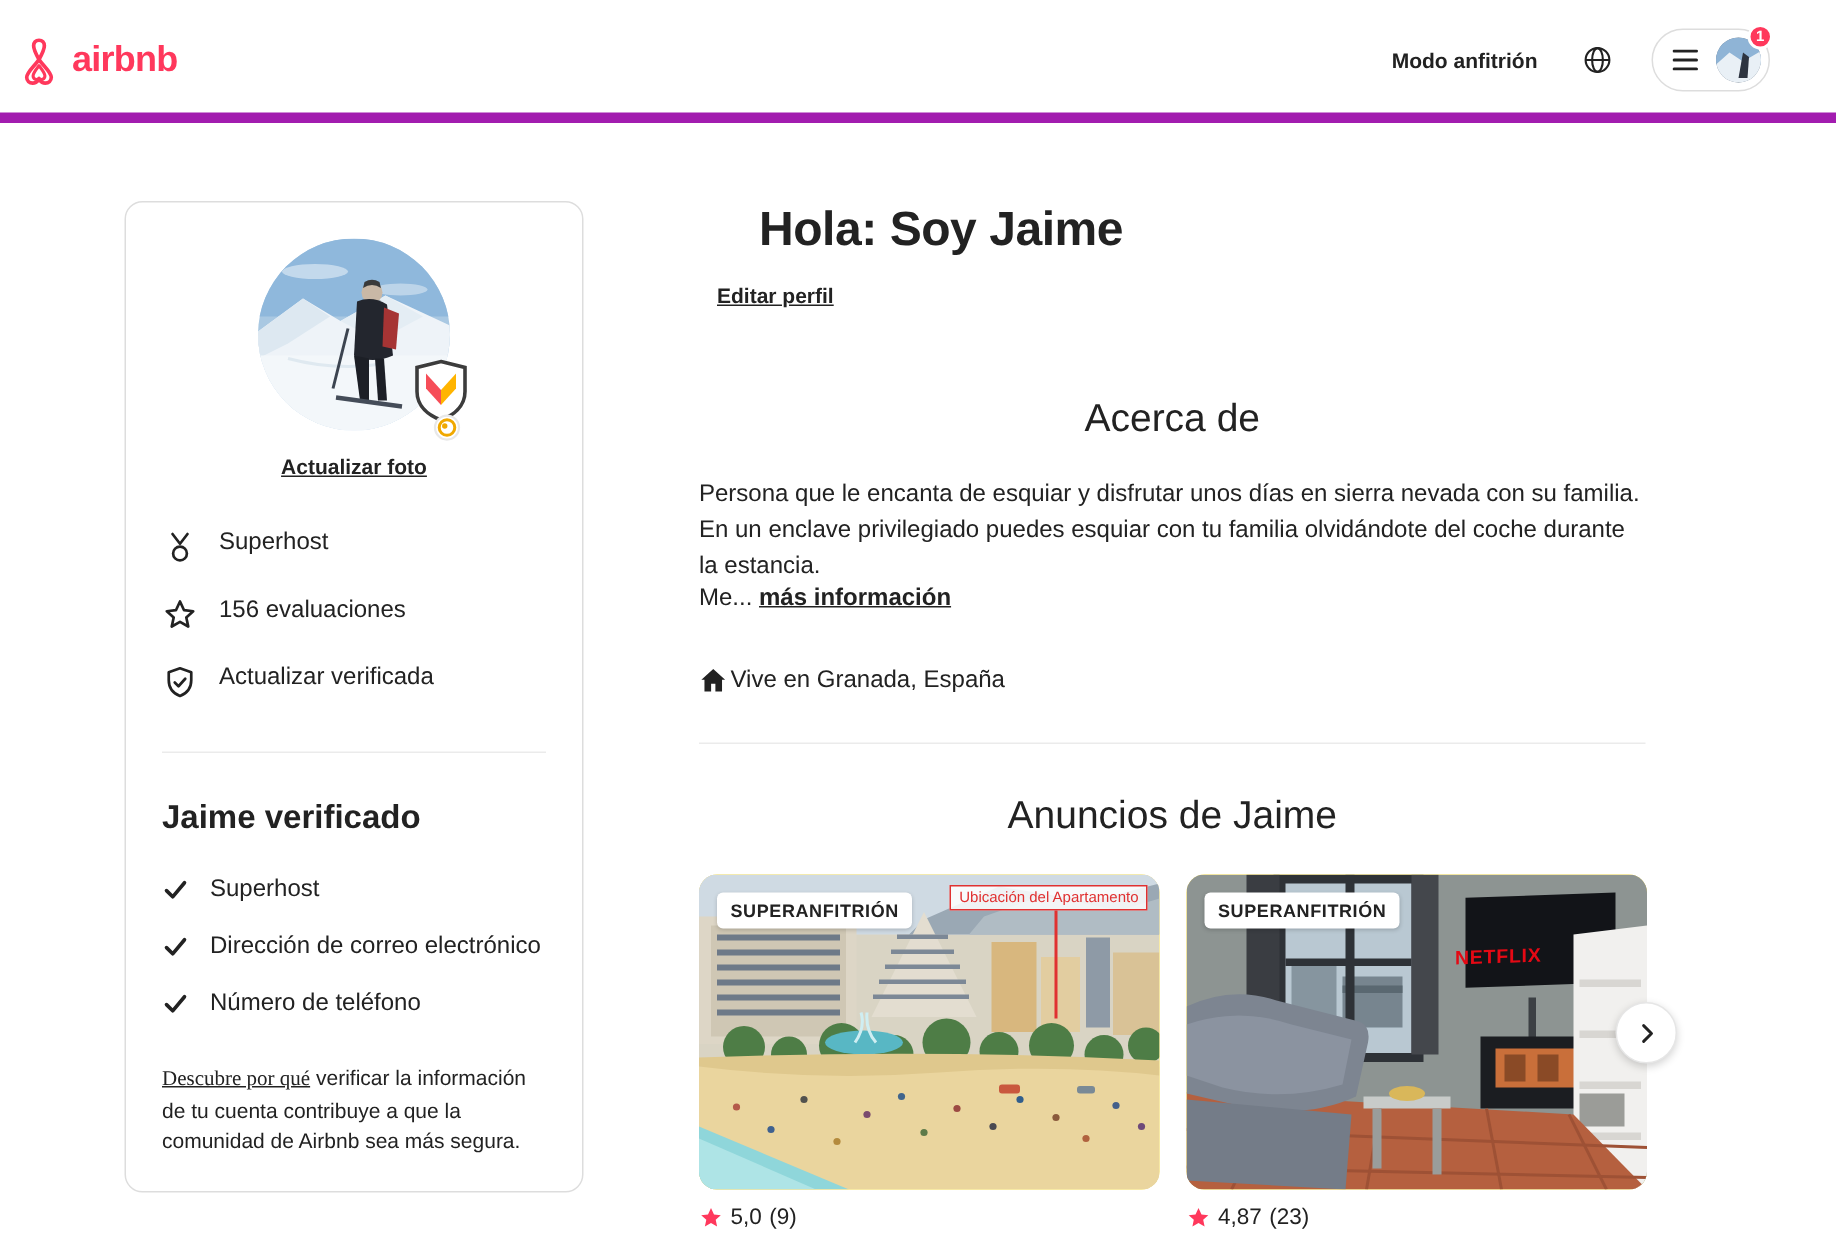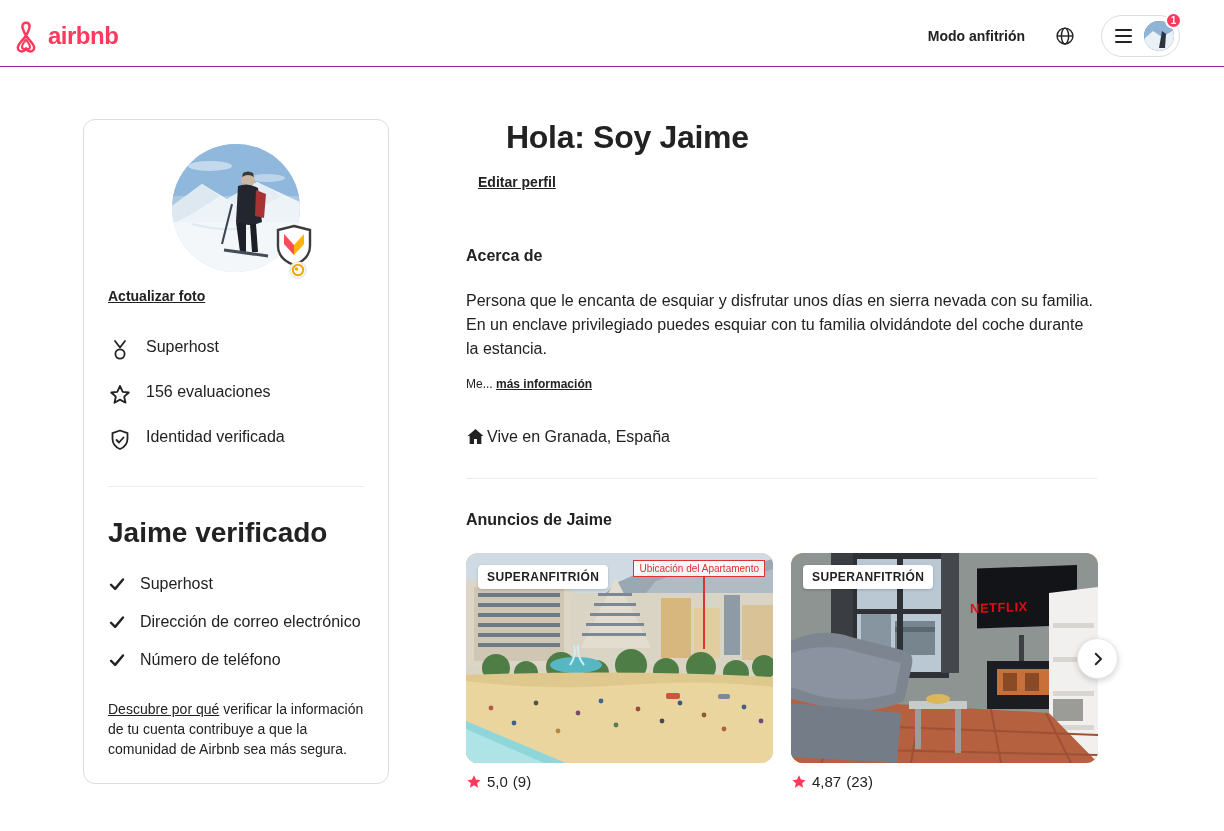--- a/index.html
+++ b/index.html
@@ -1,21 +1,21 @@
 <!DOCTYPE html>
 <html><head>
 <meta charset="utf-8">
 <style>
   * { margin:0; padding:0; box-sizing:border-box; }
   body { font-family:"Liberation Sans","DejaVu Sans",sans-serif; color:#222222; background:#ffffff; }
   .page { width:1224px; height:831px; overflow:hidden; position:relative; background:#fff; }
 
   
-  .header { height:67px; display:flex; align-items:center; justify-content:space-between;
-            padding:5px 44px 0 10px; border-bottom:1px solid #a21caf; background:#fff; }
+  .header { height:82px; display:flex; align-items:center; justify-content:space-between;
+            padding:5px 44px 0 10px; border-bottom:7px solid #a21caf; background:#fff; }
   .logo { display:flex; align-items:center; gap:6px; cursor:pointer; }
   .logo-text { color:#FF385C; font-size:24px; font-weight:bold; letter-spacing:-0.5px; }
   .header-right { display:flex; align-items:center; gap:22px; }
   .host-mode { font-size:14px; font-weight:600; color:#222; cursor:pointer; padding:8px 4px; }
   .globe-btn { width:28px; height:28px; display:flex; align-items:center; justify-content:center; cursor:pointer; }
   .menu-pill { display:flex; align-items:center; gap:12px; border:1px solid #dddddd; border-radius:21px;
                padding:5px 5px 5px 13px; background:#fff; cursor:pointer; position:relative; }
   .mini-avatar { width:30px; height:30px; border-radius:50%; overflow:hidden; background:#6b7b8d; }
   .notif-badge { position:absolute; top:-4px; right:-3px; background:#FF385C; color:#fff; font-size:10px;
                  font-weight:bold; width:17px; height:17px; border-radius:50%; display:flex;
@@ -24,41 +24,41 @@
   
   .content { display:flex; padding:52px 0 0 83px; }
   .main-col { width:631px; margin-left:77px; }
 
   
   .profile-card { width:306px; border:1px solid #dddddd; border-radius:12px; padding:24px; background:#fff;
                   align-self:flex-start; }
   .photo-wrap { position:relative; width:128px; margin:0 auto; }
   .profile-photo { width:128px; height:128px; border-radius:50%; overflow:hidden; display:block; }
   .badge-overlay { position:absolute; right:-14px; bottom:-8px; }
-  .update-photo { display:block; text-align:left; margin-top:16px; font-size:14px; font-weight:600;
+  .update-photo { display:block; text-align:center; margin-top:16px; font-size:14px; font-weight:600;
                   color:#222; text-decoration:underline; cursor:pointer; }
   .stats { margin-top:34px; }
   .stat-row { display:flex; align-items:flex-start; gap:14px; margin-bottom:21px; font-size:16px; }
   .stat-row:last-child { margin-bottom:0; }
   .card-divider { border:none; border-top:1px solid #ebebeb; margin:34px 0 30px 0; }
-  .verified-title { font-size:28px; font-weight:700; color:#222; }
+  .verified-title { font-size:22px; font-weight:700; color:#222; }
   .verify-list { margin-top:26px; }
   .verify-row { display:flex; align-items:center; gap:14px; margin-bottom:20px; font-size:16px; }
   .note { margin-top:30px; font-size:14px; line-height:20px; color:#222; }
-  .note a { color:#222; font-weight:400; text-decoration:underline; cursor:pointer; }
+  .note a { color:#222; font-weight:400; text-decoration:underline; cursor:pointer;font-family:Liberation Serif, serif; }
 
   
   .page-title { font-size:32px; font-weight:700; letter-spacing:-0.3px;margin-left:40px; }
   .member-since { font-size:14px; color:#717171; margin-top:8px; }
   .edit-profile { display:inline-block; margin-top:18px; font-size:14px; font-weight:600; color:#222;
                   text-decoration:underline; cursor:pointer;padding-left:12px; }
-  .section-title { font-size:16px; font-weight:700; }
+  .section-title { font-size:26px; font-weight:400;text-align:center; }
   .about-section { margin-top:56px; }
   .about-text { margin-top:24px; font-size:16px; line-height:24px; color:#222; }
-  .more-line { margin-top:16px; font-size:12px; }
+  .more-line { font-size:16px; }
   .more-line a { color:#222; font-weight:700; text-decoration:underline; cursor:pointer; }
   .lives-row { margin-top:36px; display:flex; align-items:center; gap:2px; font-size:16px; }
   .main-divider { border:none; border-top:1px solid #ebebeb; margin:32px 0 0 0; }
   .listings-section { margin-top:32px; }
   .cards-row { display:flex; gap:18px; margin-top:24px; position:relative; }
   .listing-card { width:307px; cursor:pointer; }
   .listing-img { position:relative; width:100%; height:210px; border-radius:12px; overflow:hidden; background:#fde047; }
   .sh-badge { position:absolute; top:12px; left:12px; background:#fff; border-radius:4px; padding:5px 9px;
               font-size:12px; font-weight:700; letter-spacing:0.4px; color:#222;
               box-shadow:0 1px 3px rgba(0,0,0,0.18); }
@@ -173,21 +173,21 @@
           </span>
           <span>156 evaluaciones</span>
         </div>
         <div class="stat-row">
           <span>
             <svg width="24" height="24" viewBox="0 0 24 24" fill="none" stroke="#222" stroke-width="1.8" stroke-linecap="round" stroke-linejoin="round">
               <path d="M12 2.5l7.5 2.7v5.3c0 5.2-3.2 8.8-7.5 10.5-4.3-1.7-7.5-5.3-7.5-10.5V5.2z"></path>
               <polyline points="8.5,12 11,14.5 15.5,9.5"></polyline>
             </svg>
           </span>
-          <span>Identidad verificada</span>
+          <span>Actualizar verificada</span>
         </div>
       </div>
 
       <hr class="card-divider">
 
       <h3 class="verified-title">Jaime verificado</h3>
 
       <div class="verify-list">
         <div class="verify-row">
           <span>

